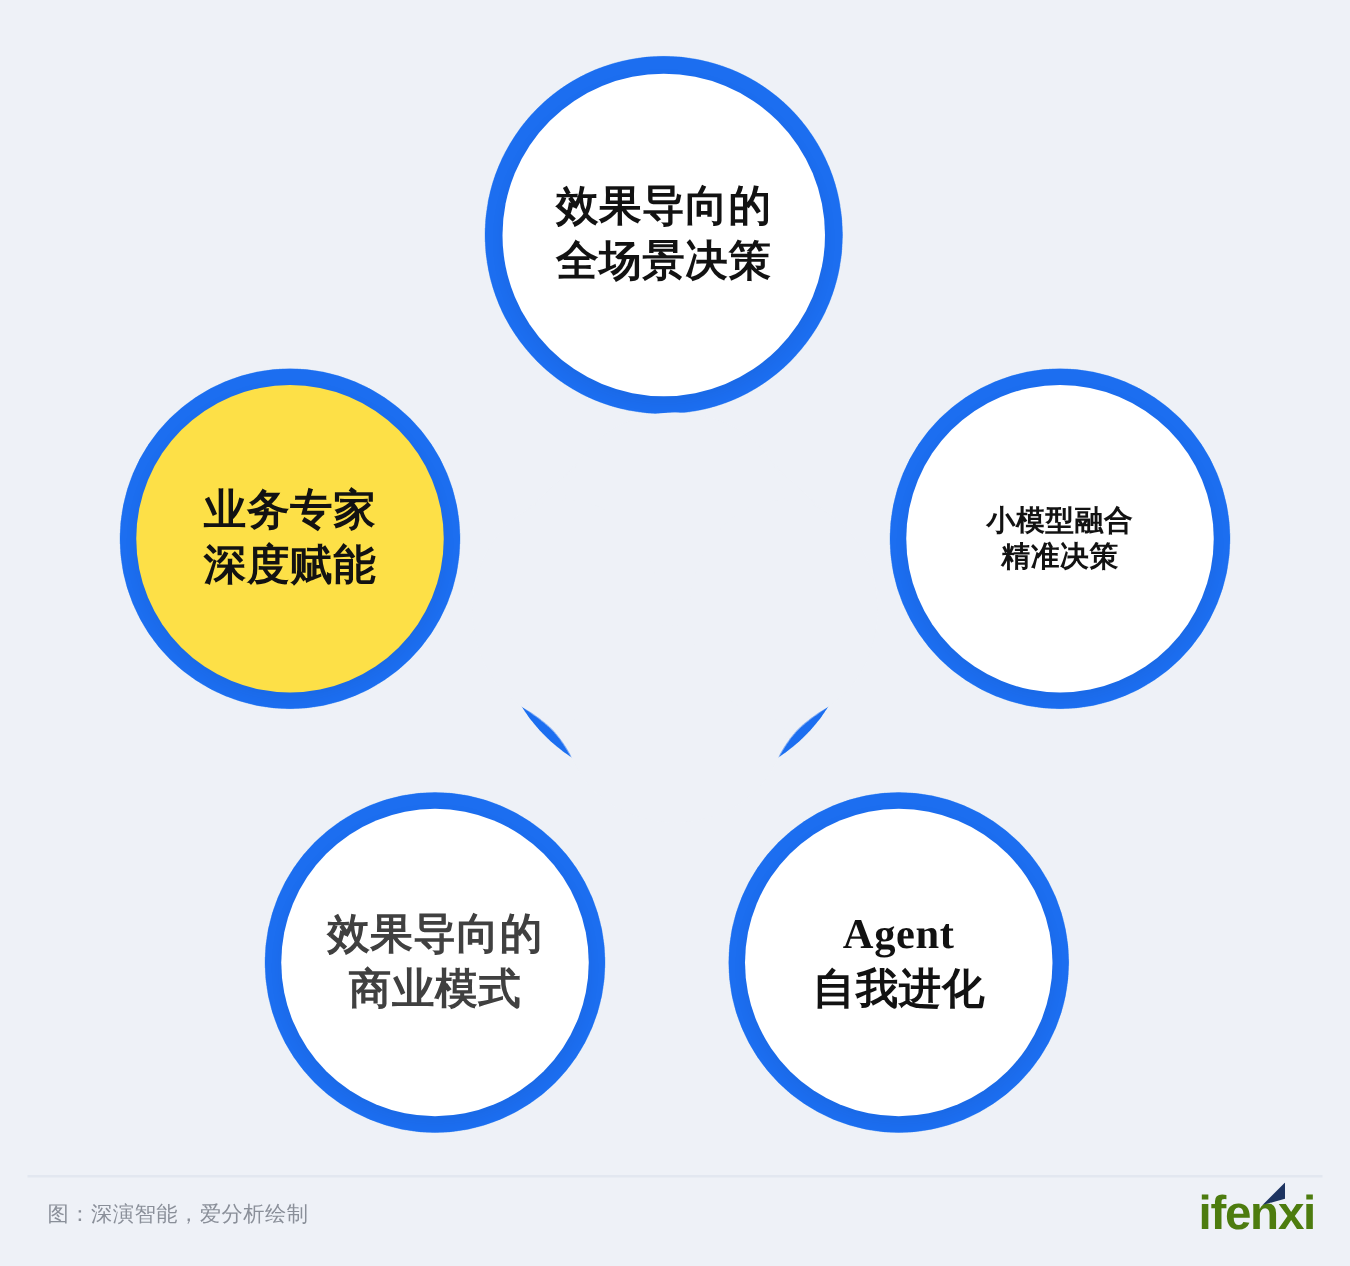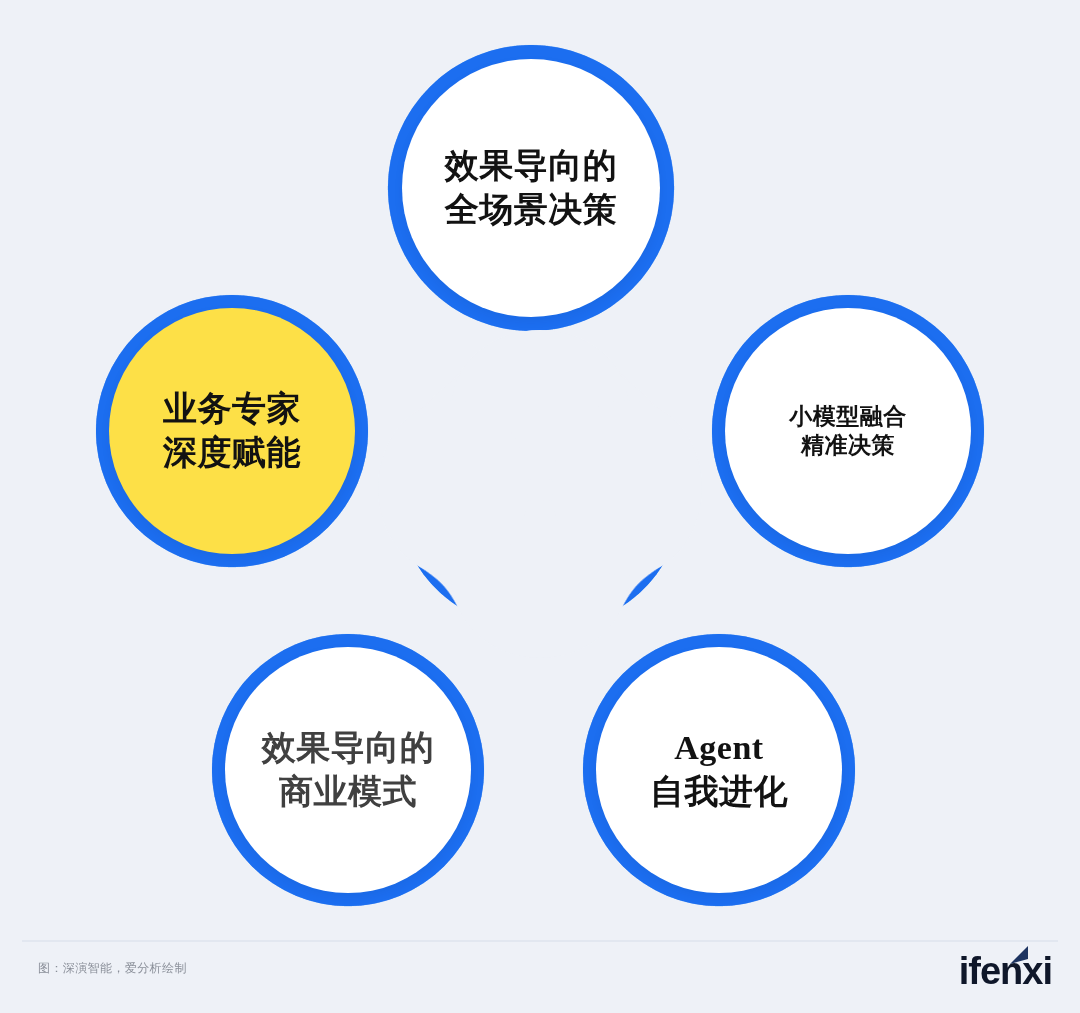--- a/index.html
+++ b/index.html
@@ -102,21 +102,21 @@
     top: 10px;
     width: 1036px;
     height: 2px;
     background: #e2e7f0;
   }
 
   .footer-caption {
     position: absolute;
     left: 38px;
     top: 30px;
-    font-size: 12px;
+    font-size: 17px;
     color: #8a8f99;
     letter-spacing: 0.4px;
     white-space: nowrap;
   }
 
   .brand {
     position: absolute;
     right: 28px;
     top: 20px;
     height: 42px;
@@ -195,20 +195,20 @@
 深度赋能</div>
       </div>
 
     </div>
   </div>
 
   <div class="footer">
     <div class="footer-rule" style="background: rgb(226, 231, 240);"></div>
     <div class="footer-caption">图：深演智能，爱分析绘制</div>
     <div class="brand">
-      <span class="brand-word" style="color: #0f172a;">ifenxi</span>
+      <span class="brand-word" style="color: #4d7c0f;">ifenxi</span>
       <svg width="22" height="20" viewBox="0 0 22 20" style="position:absolute; right:22px; top:-4px;">
         <path d="M2 18 L20 0 L20 13 Z" fill="#1d3461"></path>
       </svg>
     </div>
   </div>
 
 </div>
 
 </body></html>

